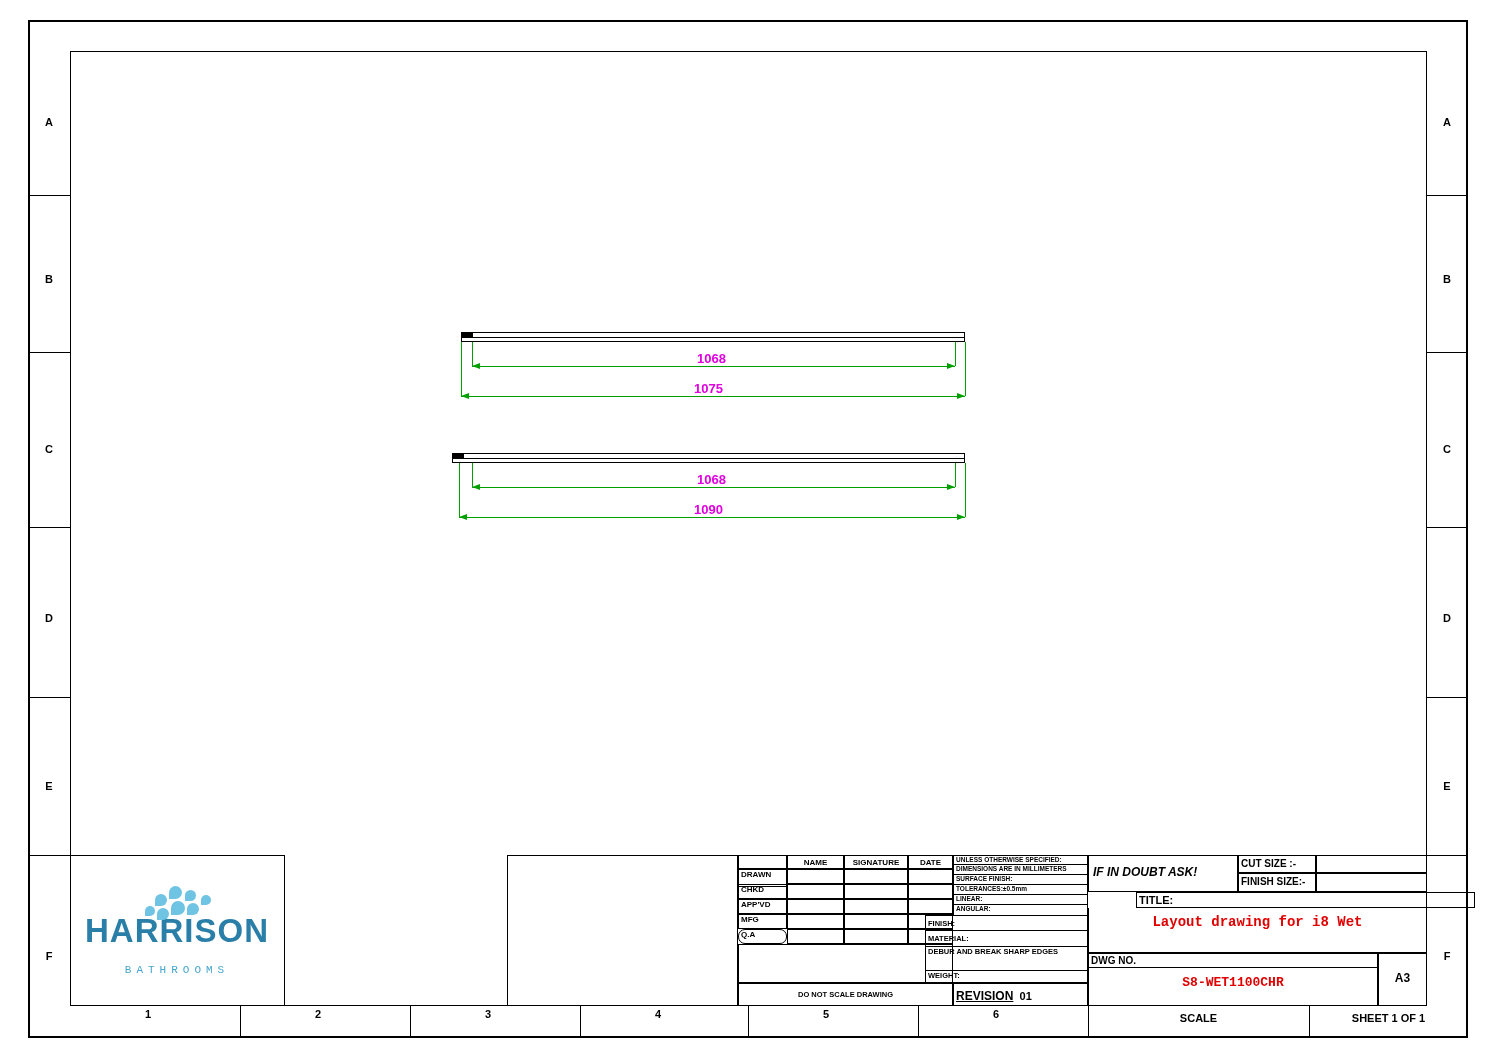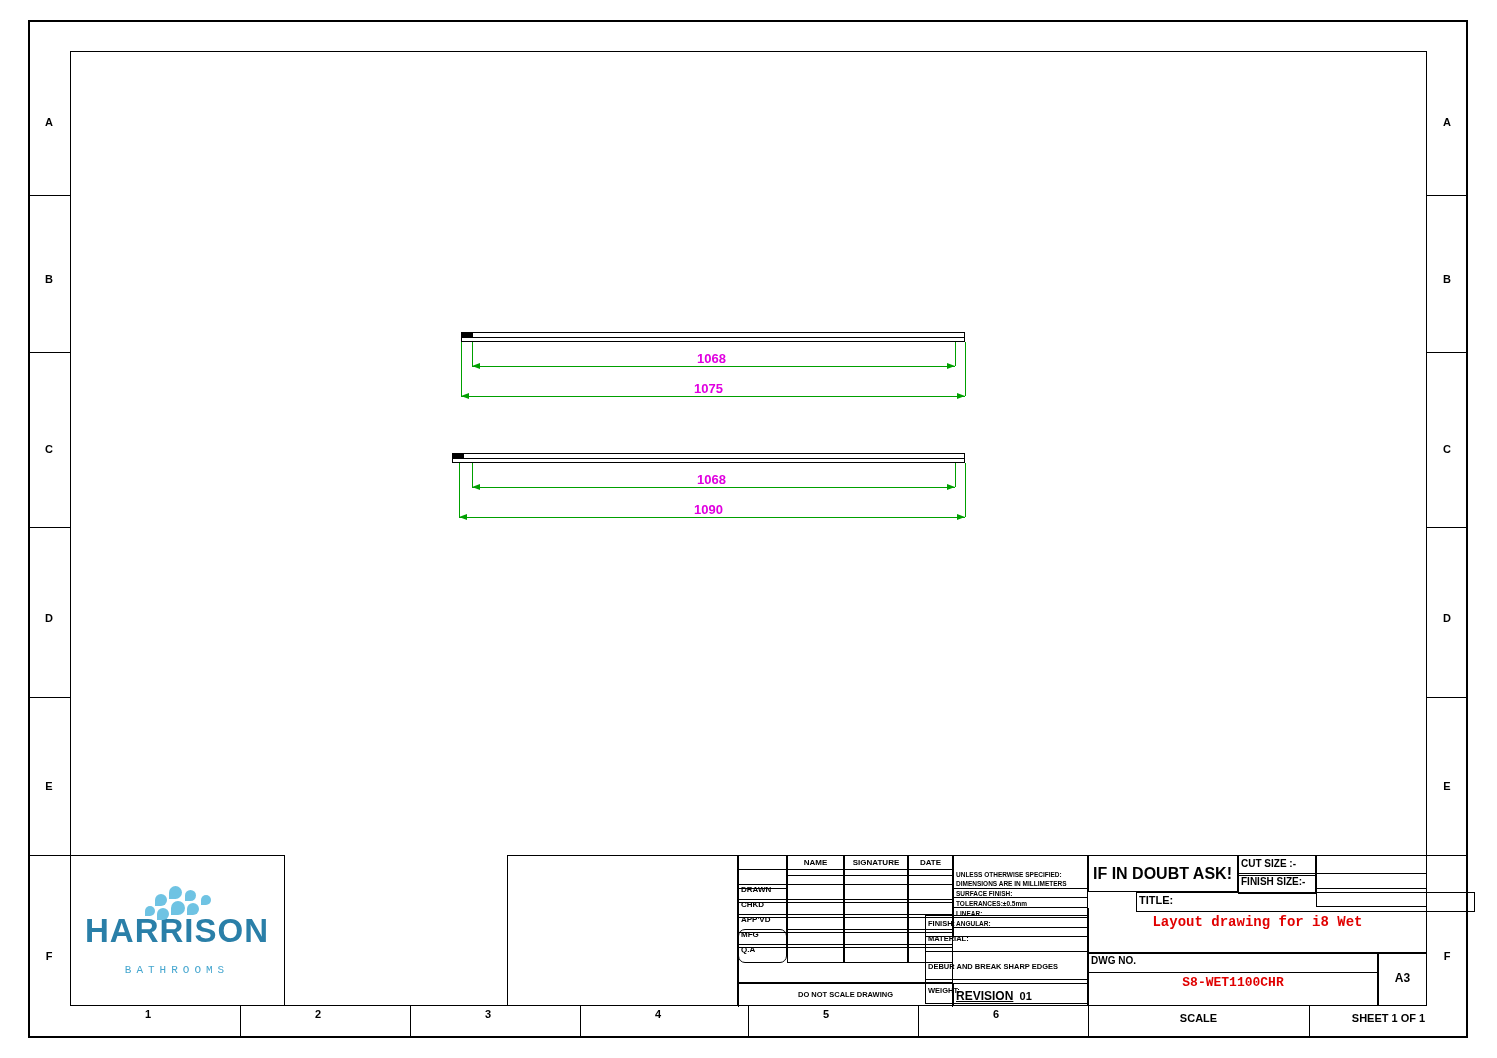--- a/index.html
+++ b/index.html
@@ -195,21 +195,21 @@
     font-family: "Liberation Sans", sans-serif;
   }
 
   
   .cellbox {
     position: absolute;
     box-sizing: border-box;
     border: 1px solid #000;
     font-size: 8px;
     font-family: "Liberation Sans", sans-serif;
-    padding: 16px 2px;
+    padding: 1px 2px;
     overflow: hidden;
     white-space: nowrap;
     line-height: 1.05;
   }
   .cellbox.ctr { text-align: center; }
   .cellbox.bold { font-weight: bold; }
   .titletext {
     font-family: "Liberation Mono", monospace;
     color: #e00000;
     font-size: 14px;
@@ -379,21 +379,21 @@
     <span>TOLERANCES:</span><span>±0.5mm</span>
   </div>
   <div class="cellbox bold" style="left:953px; top:895px; width:135px; height:10px; font-size:6.5px; border-top:none;">LINEAR:</div>
   <div class="cellbox bold" style="left:953px; top:905px; width:135px; height:10px; font-size:6.5px; border-top:none; border-bottom:none;">ANGULAR:</div>
 
   <div class="cellbox bold" style="left:925px; top:915px; width:163px; height:16px; font-size:7.5px; padding-top:4px;">FINISH:</div>
   <div class="cellbox bold" style="left:925px; top:931px; width:163px; height:16px; font-size:7.5px; padding-top:4px; border-top:none;">MATERIAL:</div>
   <div class="cellbox bold" style="left:925px; top:947px; width:163px; height:24px; font-size:7.5px; white-space:normal; line-height:1.0; border-top:none;">DEBUR AND BREAK SHARP EDGES</div>
   <div class="cellbox bold" style="left:925px; top:971px; width:163px; height:12px; font-size:7.5px; border-top:none;">WEIGHT:</div>
 
-  <div class="cellbox bold" style="left:1088px; top:855px; width:150px; height:37px; font-size:16px; padding:10px 4px;">IF IN DOUBT ASK!</div>
+  <div class="cellbox bold" style="left:1088px; top:855px; width:150px; height:37px; font-size:12px; padding:10px 4px;font-style:italic;">IF IN DOUBT ASK!</div>
 
   <div class="cellbox bold" style="left:1238px; top:855px; width:78px; height:18px; font-size:10px; padding-top:3px;">CUT SIZE :-</div>
   <div class="cellbox" style="left:1316px; top:855px; width:111px; height:18px;"></div>
   <div class="cellbox bold" style="left:1238px; top:873px; width:78px; height:19px; font-size:10px; padding-top:3px;">FINISH SIZE:-</div>
   <div class="cellbox" style="left:1316px; top:873px; width:111px; height:19px;"></div>
 
   <div class="cellbox bold" style="left:1088px; top:892px; width:339px; height:16px; font-size:11px; padding-top:2px;margin-left:48px;">TITLE:</div>
   <div class="cellbox" style="left:1088px; top:908px; width:339px; height:45px; border-top:none; padding-top:4px;">
     <div class="titletext">Layout drawing for i8 Wet</div>
   </div>

